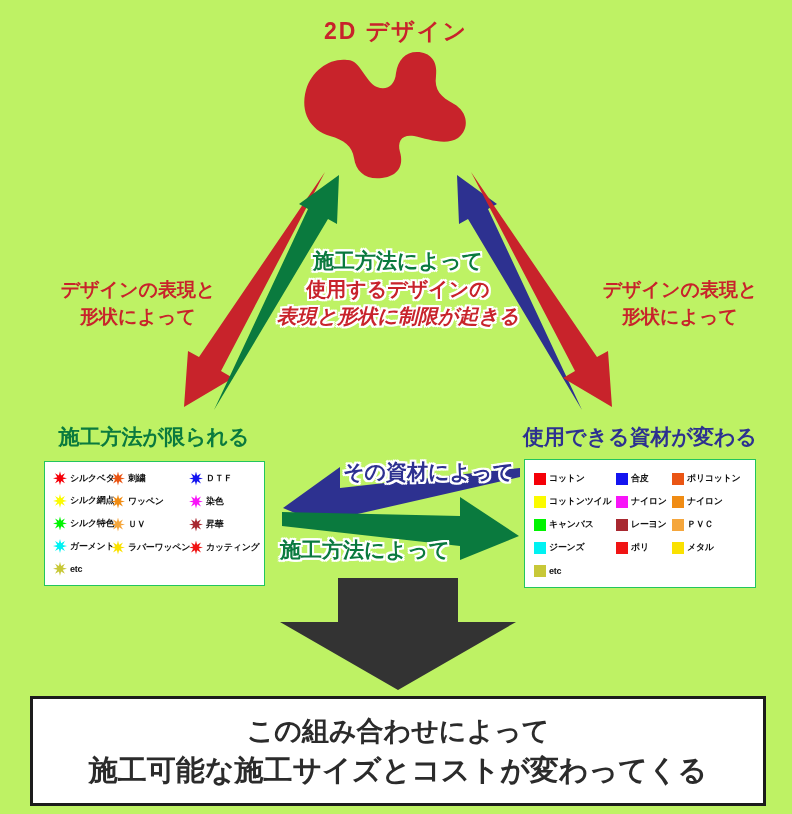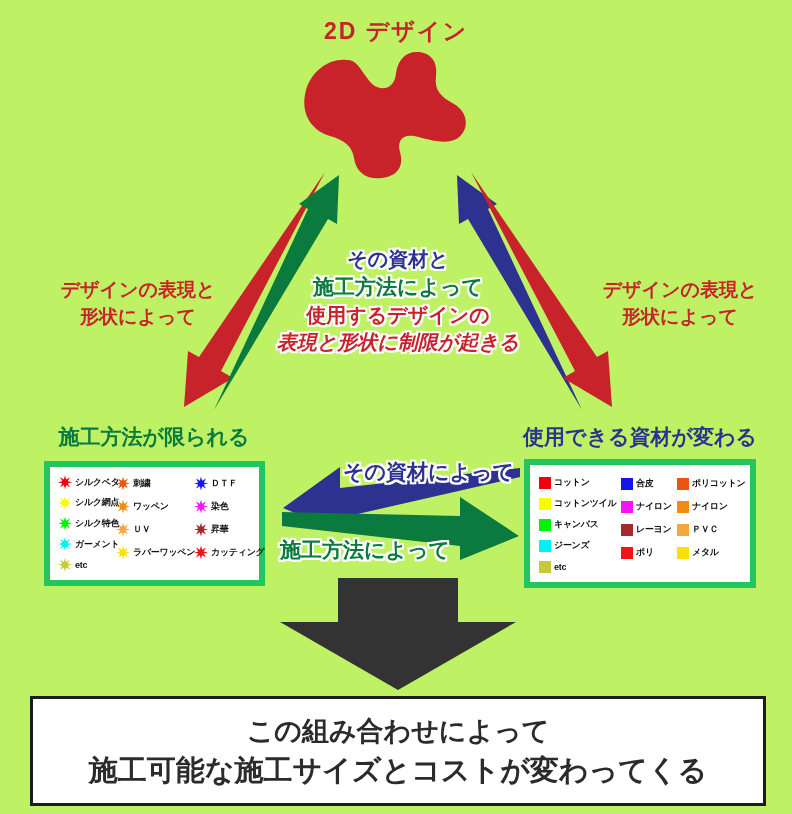--- a/index.html
+++ b/index.html
@@ -21,21 +21,21 @@
                             0 -2px 0 #fff,0 2px 0 #fff,-2px 0 0 #fff,2px 0 0 #fff;}
   .cl1{color:#2d3190;font-size:20px;line-height:26px;}
   .cl2{color:#0a7a3e;font-size:21px;line-height:29px;}
   .cl3{color:#c8232b;font-size:20px;line-height:28px;}
   .cl4{color:#c8232b;font-size:20px;line-height:27px;font-style:italic;}
 
   .box-title{position:absolute;top:423px;text-align:center;font-size:21px;}
   .box-title.left{left:34px;width:240px;color:#0a7a3e;}
   .box-title.right{left:512px;width:256px;color:#2d3190;}
 
-  .legend-box{position:absolute;background:#fff;border:6px solid #22c55e;
+  .legend-box{position:absolute;background:#fff;border:1px solid #22c55e;
               box-sizing:border-box;display:flex;}
   .legend-box.lb{left:44px;top:461px;width:221px;height:125px;padding:5px 3px 5px 8px;}
   .legend-box.rb{left:524px;top:459px;width:232px;height:129px;padding:7px 3px 5px 9px;}
   .legend-col{display:flex;flex-direction:column;flex:none;}
   .lb .c1{width:58px;}.lb .c2{width:66px;}.lb .c3{width:78px;}
   .rb .c1{width:82px;}.rb .c2{width:56px;text-align:center;}.rb .c3{width:74px;}
   .legend-row{display:flex;align-items:center;height:23px;gap:3px;}
   .legend-label{font-size:9px;letter-spacing:-0.3px;color:#111;white-space:nowrap;}
   .star{width:14px;height:14px;flex:none;
         clip-path:polygon(100% 50%,69.4% 58%,85.4% 85.4%,58% 69.4%,50% 100%,42% 69.4%,
@@ -82,21 +82,20 @@
     <div>デザインの表現と</div>
     <div>形状によって</div>
   </div>
 
   <div class="side-label right">
     <div>デザインの表現と</div>
     <div>形状によって</div>
   </div>
 
   <div class="center-label">
-    <div class="cl1">その資材と</div>
     <div class="cl2">施工方法によって</div>
     <div class="cl3">使用するデザインの</div>
     <div class="cl4">表現と形状に制限が起きる</div>
   </div>
 
   <div class="box-title left">施工方法が限られる</div>
   <div class="box-title right">使用できる資材が変わる</div>
 
   <div class="legend-box lb">
     <div class="legend-col c1">

